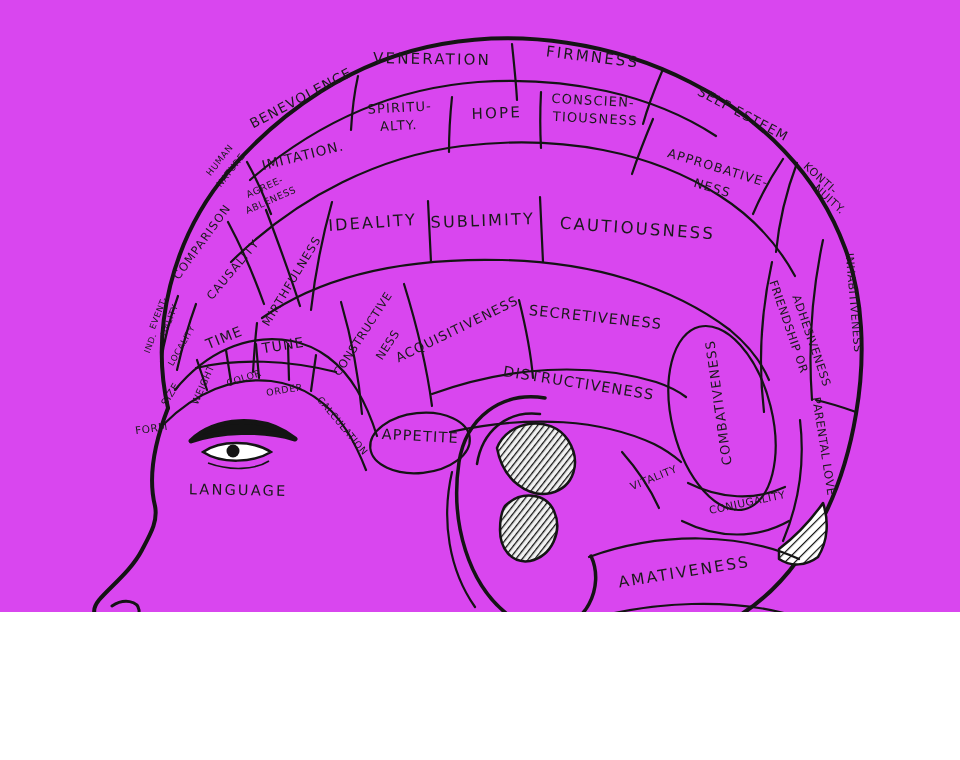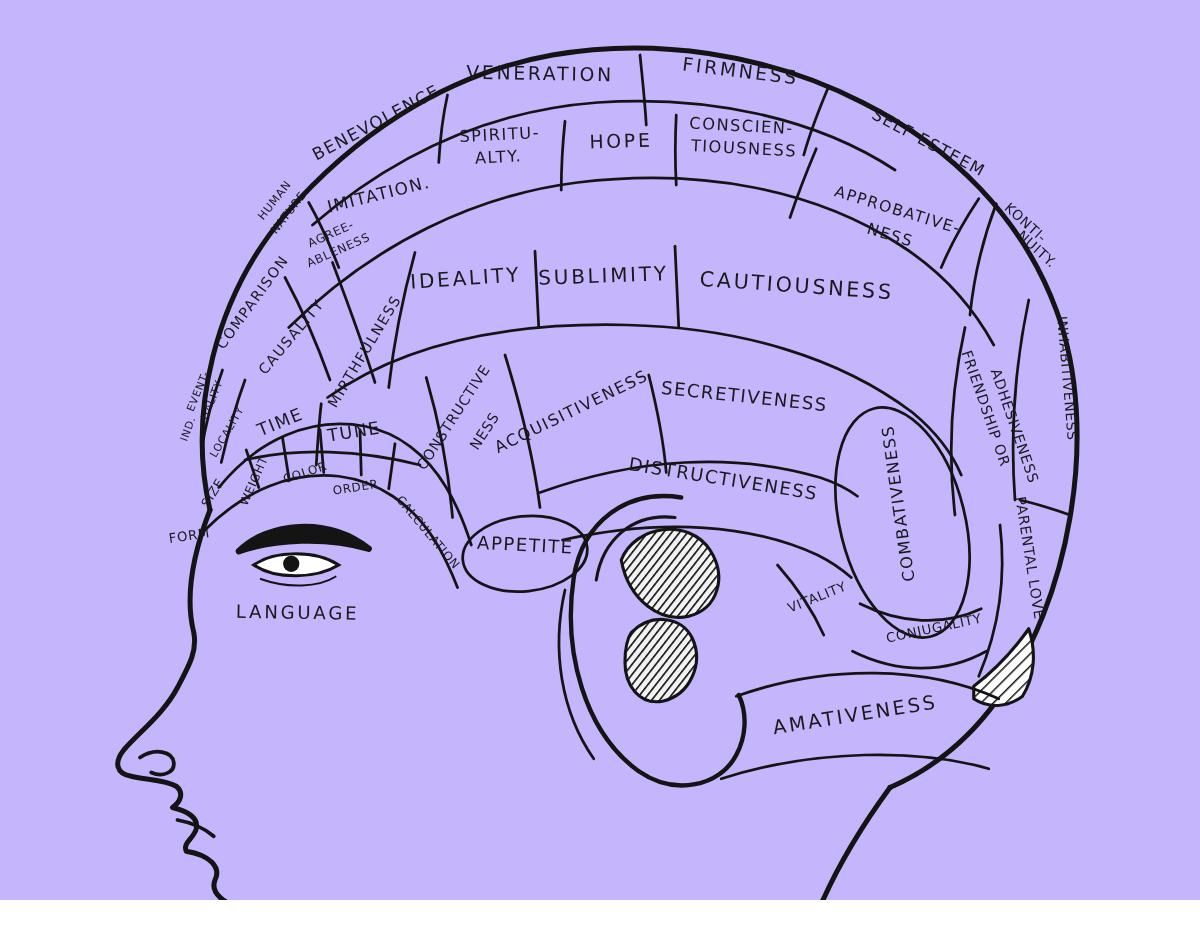--- a/index.html
+++ b/index.html
@@ -1,16 +1,16 @@
 <!DOCTYPE html>
 <html><head>
 <meta charset="utf-8">
 <style>
   html,body{margin:0;padding:0;background:#ffffff;}
-  .stage{position:relative;width:960px;height:720px;background:#c4b5fd;overflow:hidden;}
+  .stage{position:relative;width:960px;height:612px;background:#d946ef;overflow:hidden;}
   svg{display:block;}
   .lbl{
     font-family:"DejaVu Sans","Liberation Sans",sans-serif;
     fill:#1a1a1a;
     text-anchor:middle;
     letter-spacing:1.2px;
     font-weight:normal;
   }
   .lbl-big{letter-spacing:2.2px;}
   .lbl-tiny{letter-spacing:0.6px;}

